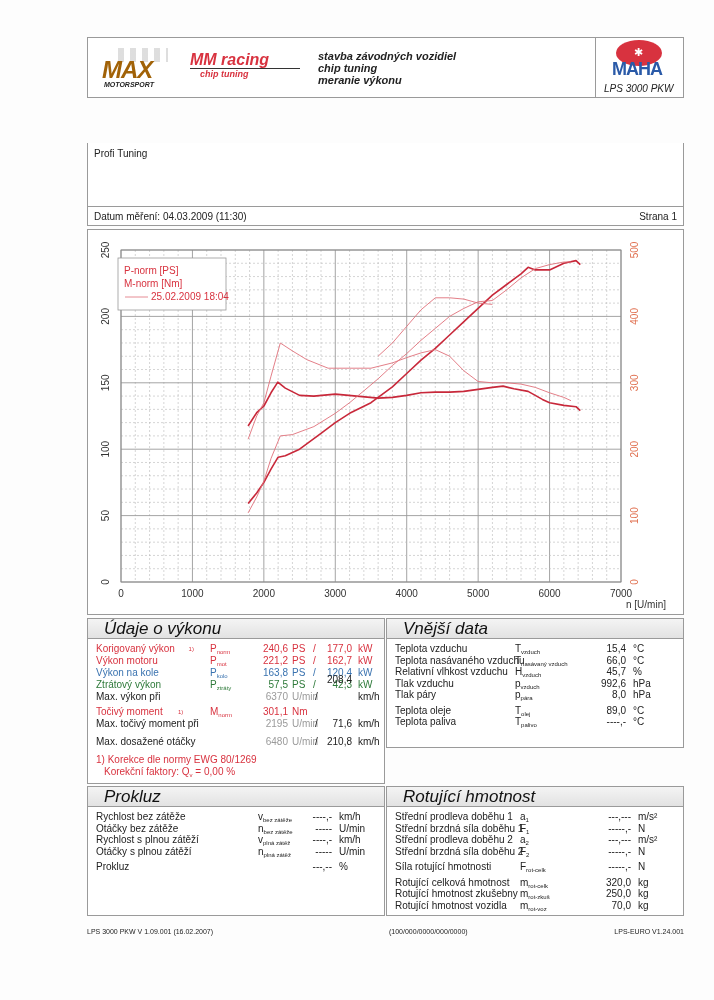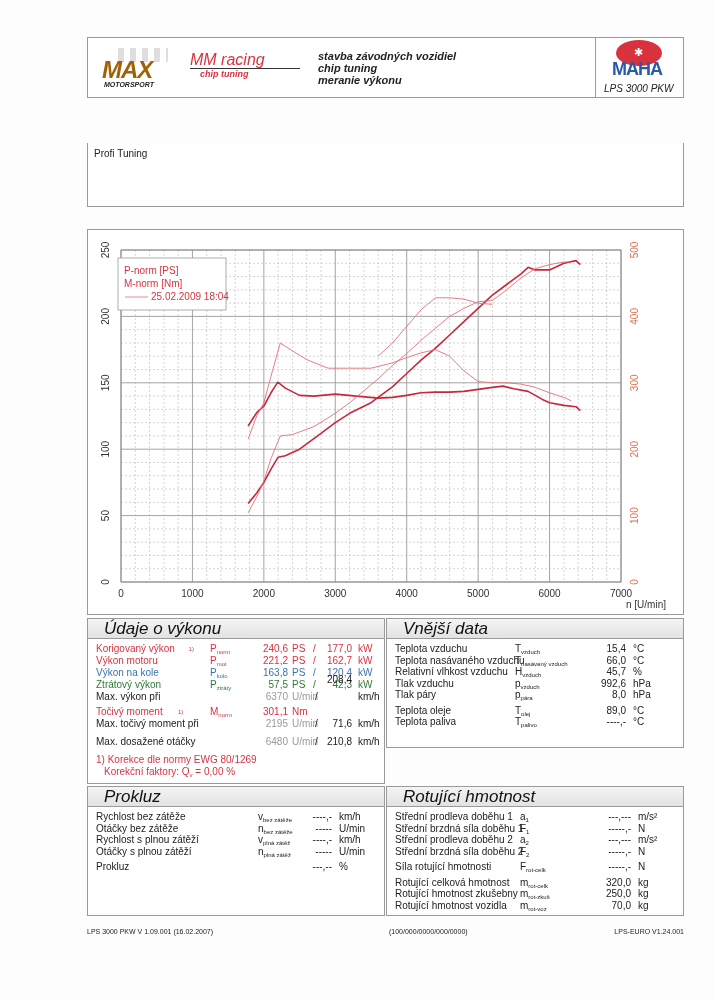--- a/index.html
+++ b/index.html
@@ -22,41 +22,45 @@
 
 <div class="page">
 
   <div class="box" style="left:87px;top:37px;width:597px;height:61px;">
     <div style="position:absolute;left:12px;top:10px;width:80px;height:40px;">
       <div style="position:absolute;left:18px;top:0;width:50px;height:14px;background:repeating-linear-gradient(90deg,#d0d0d0 0 6px,#fff 6px 12px);opacity:.7;"></div>
       <div style="position:absolute;left:2px;top:8px;font-size:24px;font-weight:bold;font-style:italic;color:#a16207;letter-spacing:-1px;">MAX</div>
       <div style="position:absolute;left:4px;top:33px;font-size:7px;font-weight:bold;font-style:italic;color:#222;">MOTORSPORT</div>
     </div>
     <div style="position:absolute;left:102px;top:14px;width:110px;height:30px;">
-      <div style="font-size:16px;font-weight:normal;font-style:italic;color:#d8323f;border-bottom:1px solid #333;line-height:16px;">MM racing</div>
+      <div style="font-size:16px;font-weight:bold;font-style:italic;color:#d8323f;border-bottom:1px solid #333;line-height:16px;">MM racing</div>
       <div style="font-size:9px;font-style:italic;font-weight:bold;color:#d8323f;padding-left:10px;">chip tuning</div>
     </div>
     <div style="position:absolute;left:230px;top:12px;font-size:11px;font-style:italic;line-height:12px;">
       <div style="font-weight:bold;">stavba závodných vozidiel</div>
       <div style="font-weight:bold;">chip tuning</div>
       <div style="font-weight:bold;">meranie výkonu</div>
     </div>
     <div style="position:absolute;left:507px;top:-1px;width:90px;height:61px;border-left:1px solid #9a9a9a;">
       <div style="position:absolute;left:20px;top:3px;width:46px;height:26px;background:#d8323f;border-radius:50%;"></div>
       <div style="position:absolute;left:38px;top:9px;color:#fff;font-size:11px;">✱</div>
       <div style="position:absolute;left:16px;top:22px;font-size:18px;font-weight:bold;color:#2a5aa8;letter-spacing:-1px;">MAHA</div>
       <div style="position:absolute;left:8px;top:46px;font-size:10px;font-style:italic;">LPS 3000 PKW</div>
     </div>
   </div>
 
 
   <div class="box" style="left:87px;top:143px;width:597px;height:64px;border-top:none;">
     <div class="t" style="left:6px;top:5px;">Profi Tuning</div>
   </div>
 
+  <div class="box" style="left:87px;top:207px;width:597px;height:19px;border-top:none;">
+    <div class="t" style="left:6px;top:4px;">Datum měření: 04.03.2009 (11:30)</div>
+    <div class="t r" style="right:6px;top:4px;">Strana 1</div>
+  </div>
 
   <div class="box" style="left:87px;top:229px;width:597px;height:386px;">
     <svg id="chart" width="597" height="386" style="position:absolute;left:0;top:0;">
       <g id="grid">
           <line x1="33" x2="33" y1="20" y2="352" stroke="#9a9a9a" stroke-width="0.9" stroke-dasharray=""></line>
           <line x1="47.285714285714285" x2="47.285714285714285" y1="20" y2="352" stroke="#b8b8b8" stroke-width="0.6" stroke-dasharray="2,2"></line>
           <line x1="61.57142857142857" x2="61.57142857142857" y1="20" y2="352" stroke="#b8b8b8" stroke-width="0.6" stroke-dasharray="2,2"></line>
           <line x1="75.85714285714286" x2="75.85714285714286" y1="20" y2="352" stroke="#b8b8b8" stroke-width="0.6" stroke-dasharray="2,2"></line>
           <line x1="90.14285714285714" x2="90.14285714285714" y1="20" y2="352" stroke="#b8b8b8" stroke-width="0.6" stroke-dasharray="2,2"></line>
           <line x1="104.42857142857143" x2="104.42857142857143" y1="20" y2="352" stroke="#9a9a9a" stroke-width="0.9" stroke-dasharray=""></line>

